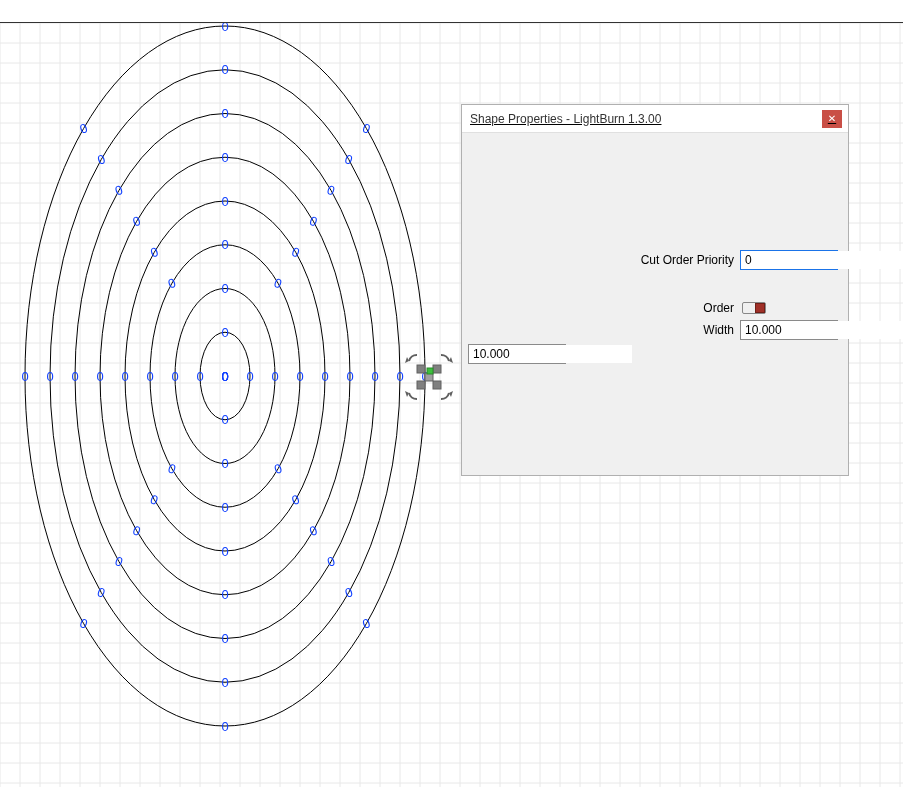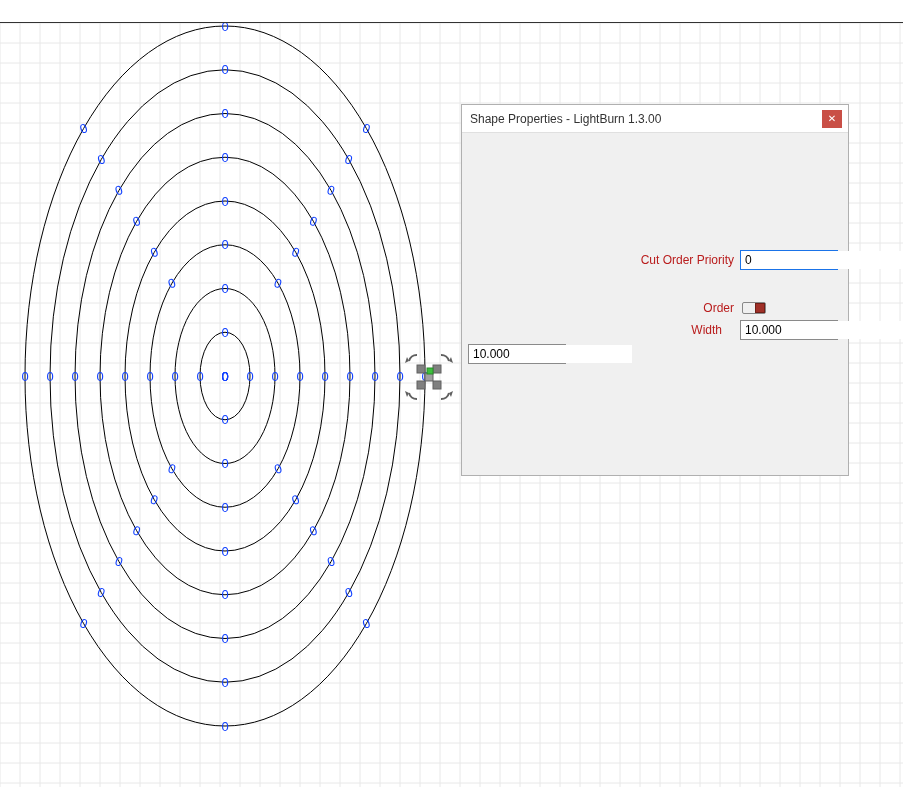--- a/index.html
+++ b/index.html
@@ -32,20 +32,21 @@
   }
   
   .dialog {
     position: absolute;
     left: 461px;
     top: 104px;
     width: 388px;
     height: 372px;
     background: #f0f0f0;
     border: 1px solid #b0b0b0;
+    text-decoration: underline;
   }
   .titlebar {
     height: 28px;
     background: #ffffff;
     display: flex;
     align-items: center;
     padding-left: 8px;
     border-bottom: 1px solid #e0e0e0;
   }
   .titlebar-text {
@@ -73,21 +74,21 @@
     right: 10px;
     display: flex;
     align-items: center;
     width: 370px;
     height: 22px;
   }
   .form-label {
     flex: 1;
     text-align: right;
     padding-right: 6px;
-    color: #b91c1c;
+    color: #000000;
     font-size: 12px;
   }
   .spin-wrap {
     width: 98px;
     height: 20px;
     display: flex;
     border: 1px solid #8a8a8a;
     background: #ffffff;
   }
   .spin-input {
@@ -351,21 +352,21 @@
 
       <div class="form-row" style="top:164px;">
         <span class="form-label">Order</span>
         <div style="width:98px;display:flex;align-items:center;">
           <div class="toggle">
             <div class="toggle-knob"></div>
           </div>
         </div>
       </div>
 
-      <div class="form-row" style="top:186px;gap:12px;">
+      <div class="form-row" style="top:186px;">
         <span class="form-label">Width</span>
         <div class="spin-wrap">
           <input class="spin-input" value="10.000" style="">
 
         </div>
       </div>
 
       <div class="form-row" style="top:210px;">
         <div class="spin-wrap">
           <input class="spin-input" value="10.000" style="">

